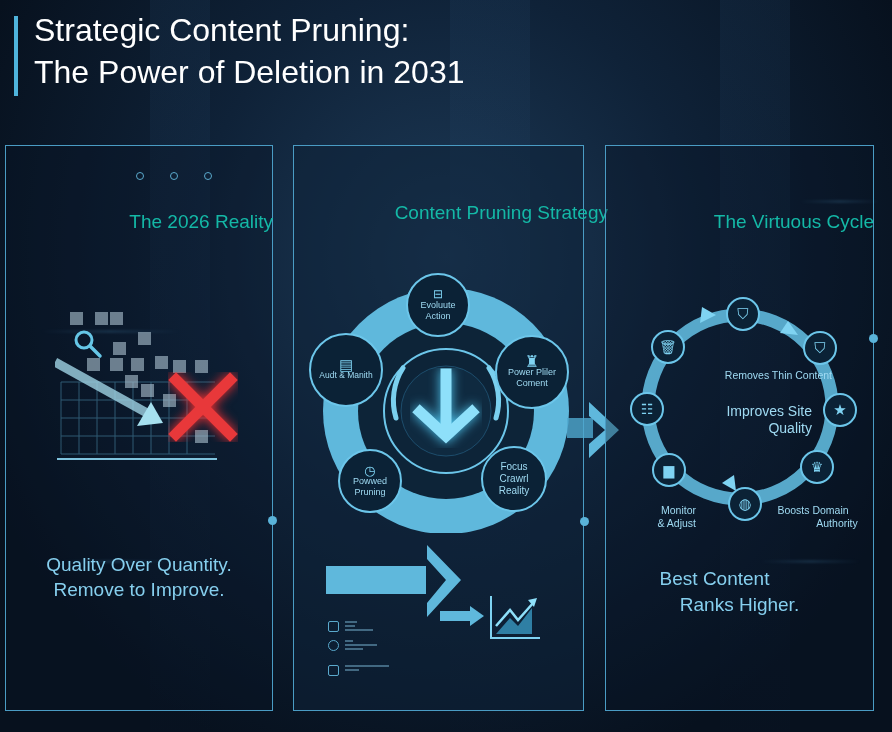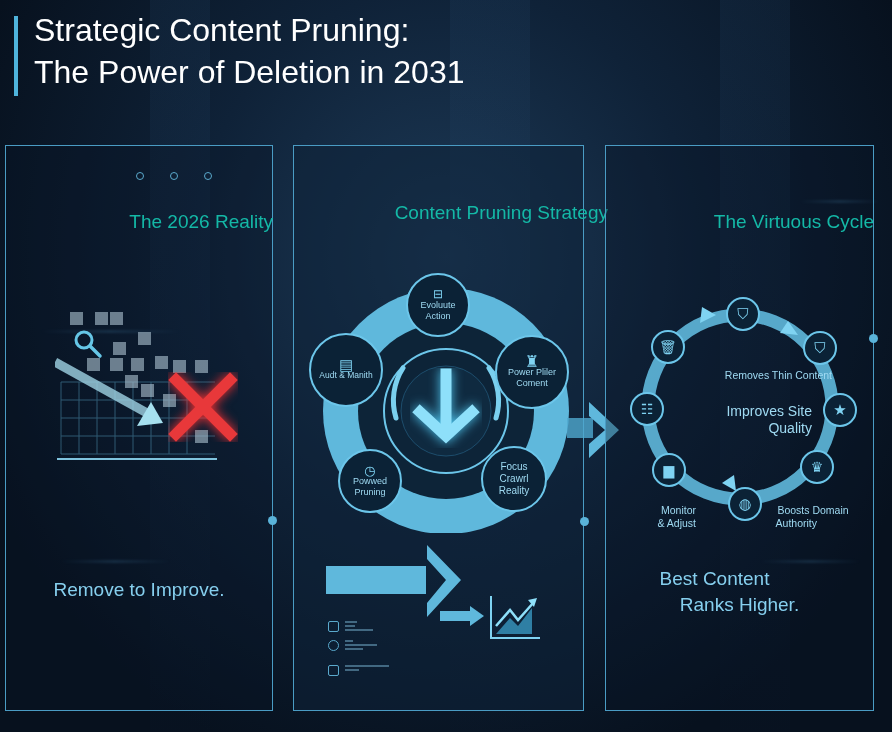--- a/index.html
+++ b/index.html
@@ -94,20 +94,21 @@
     <circle cx="11" cy="11" r="8" fill="none" stroke="#66c6e6" stroke-width="3"></circle>
     <line x1="17" y1="17" x2="27" y2="27" stroke="#66c6e6" stroke-width="3.5" stroke-linecap="round"></line>
   </svg>
   <svg style="position:absolute;left:163px;top:227px" width="70" height="70" viewBox="0 0 70 70">
     <g stroke="#e8383a" stroke-width="11" stroke-linecap="square" style="filter:drop-shadow(0 0 6px #ff3030)">
       <line x1="8" y1="8" x2="62" y2="62"></line>
         <line x1="62" y1="8" x2="8" y2="62"></line>
     </g>
   </svg>
   <div style="position:absolute;left:52px;top:313px;width:160px;height:2px;background:#7fc3dd"></div>
+  <div class="big-cap" style="top:407px">Quality Over Quantity.</div>
   <div class="big-cap" style="top:432px">Remove to Improve.</div>
 </div>
 <div class="dot" style="left:268px;top:516px"></div>
 
 <div class="panel p2"></div>
 <div class="ptitle" style="left:295px;width:313px;right:auto;top:202px">Content Pruning Strategy</div>
 
 <svg style="position:absolute;left:308px;top:283px" width="290" height="250" viewBox="0 0 290 250">
   <circle cx="138" cy="128" r="123" fill="#5fb8dc"></circle>
   <circle cx="138" cy="128" r="88" fill="#0d2438"></circle>
@@ -226,17 +227,17 @@
 <div class="cnode" style="left:651px;top:330px">
     <span style="color:#7fd3f2;font-size:14px">🗑</span>
   </div>
 
 <div class="cyc-lbl" style="left:672px;top:369px;width:160px">Removes Thin Content</div>
 <div class="cyc-lbl" style="left:680px;top:403px;width:132px;font-size:14px;line-height:17px">Improves Site</div>
 <div class="cyc-lbl" style="left:680px;top:420px;width:132px;font-size:14px;line-height:17px">Quality</div>
 <div class="cyc-lbl" style="left:636px;top:504px;width:60px">Monitor</div>
 <div class="cyc-lbl" style="left:636px;top:517px;width:60px">&amp; Adjust</div>
 <div class="cyc-lbl" style="left:770px;top:504px;width:86px;text-align:center">Boosts Domain</div>
-<div class="cyc-lbl" style="left:739px;top:517px;width:78px;text-align:right">Authority</div>
+<div class="cyc-lbl" style="left:798px;top:517px;width:78px;text-align:center">Authority</div>
 
 <div class="big-cap" style="left:605px;width:219px;right:auto;top:566px">Best Content</div>
 <div class="big-cap" style="left:605px;width:269px;right:auto;top:592px">Ranks Higher.</div>
 <div class="dot" style="left:869px;top:334px"></div>
 
 </body></html>

